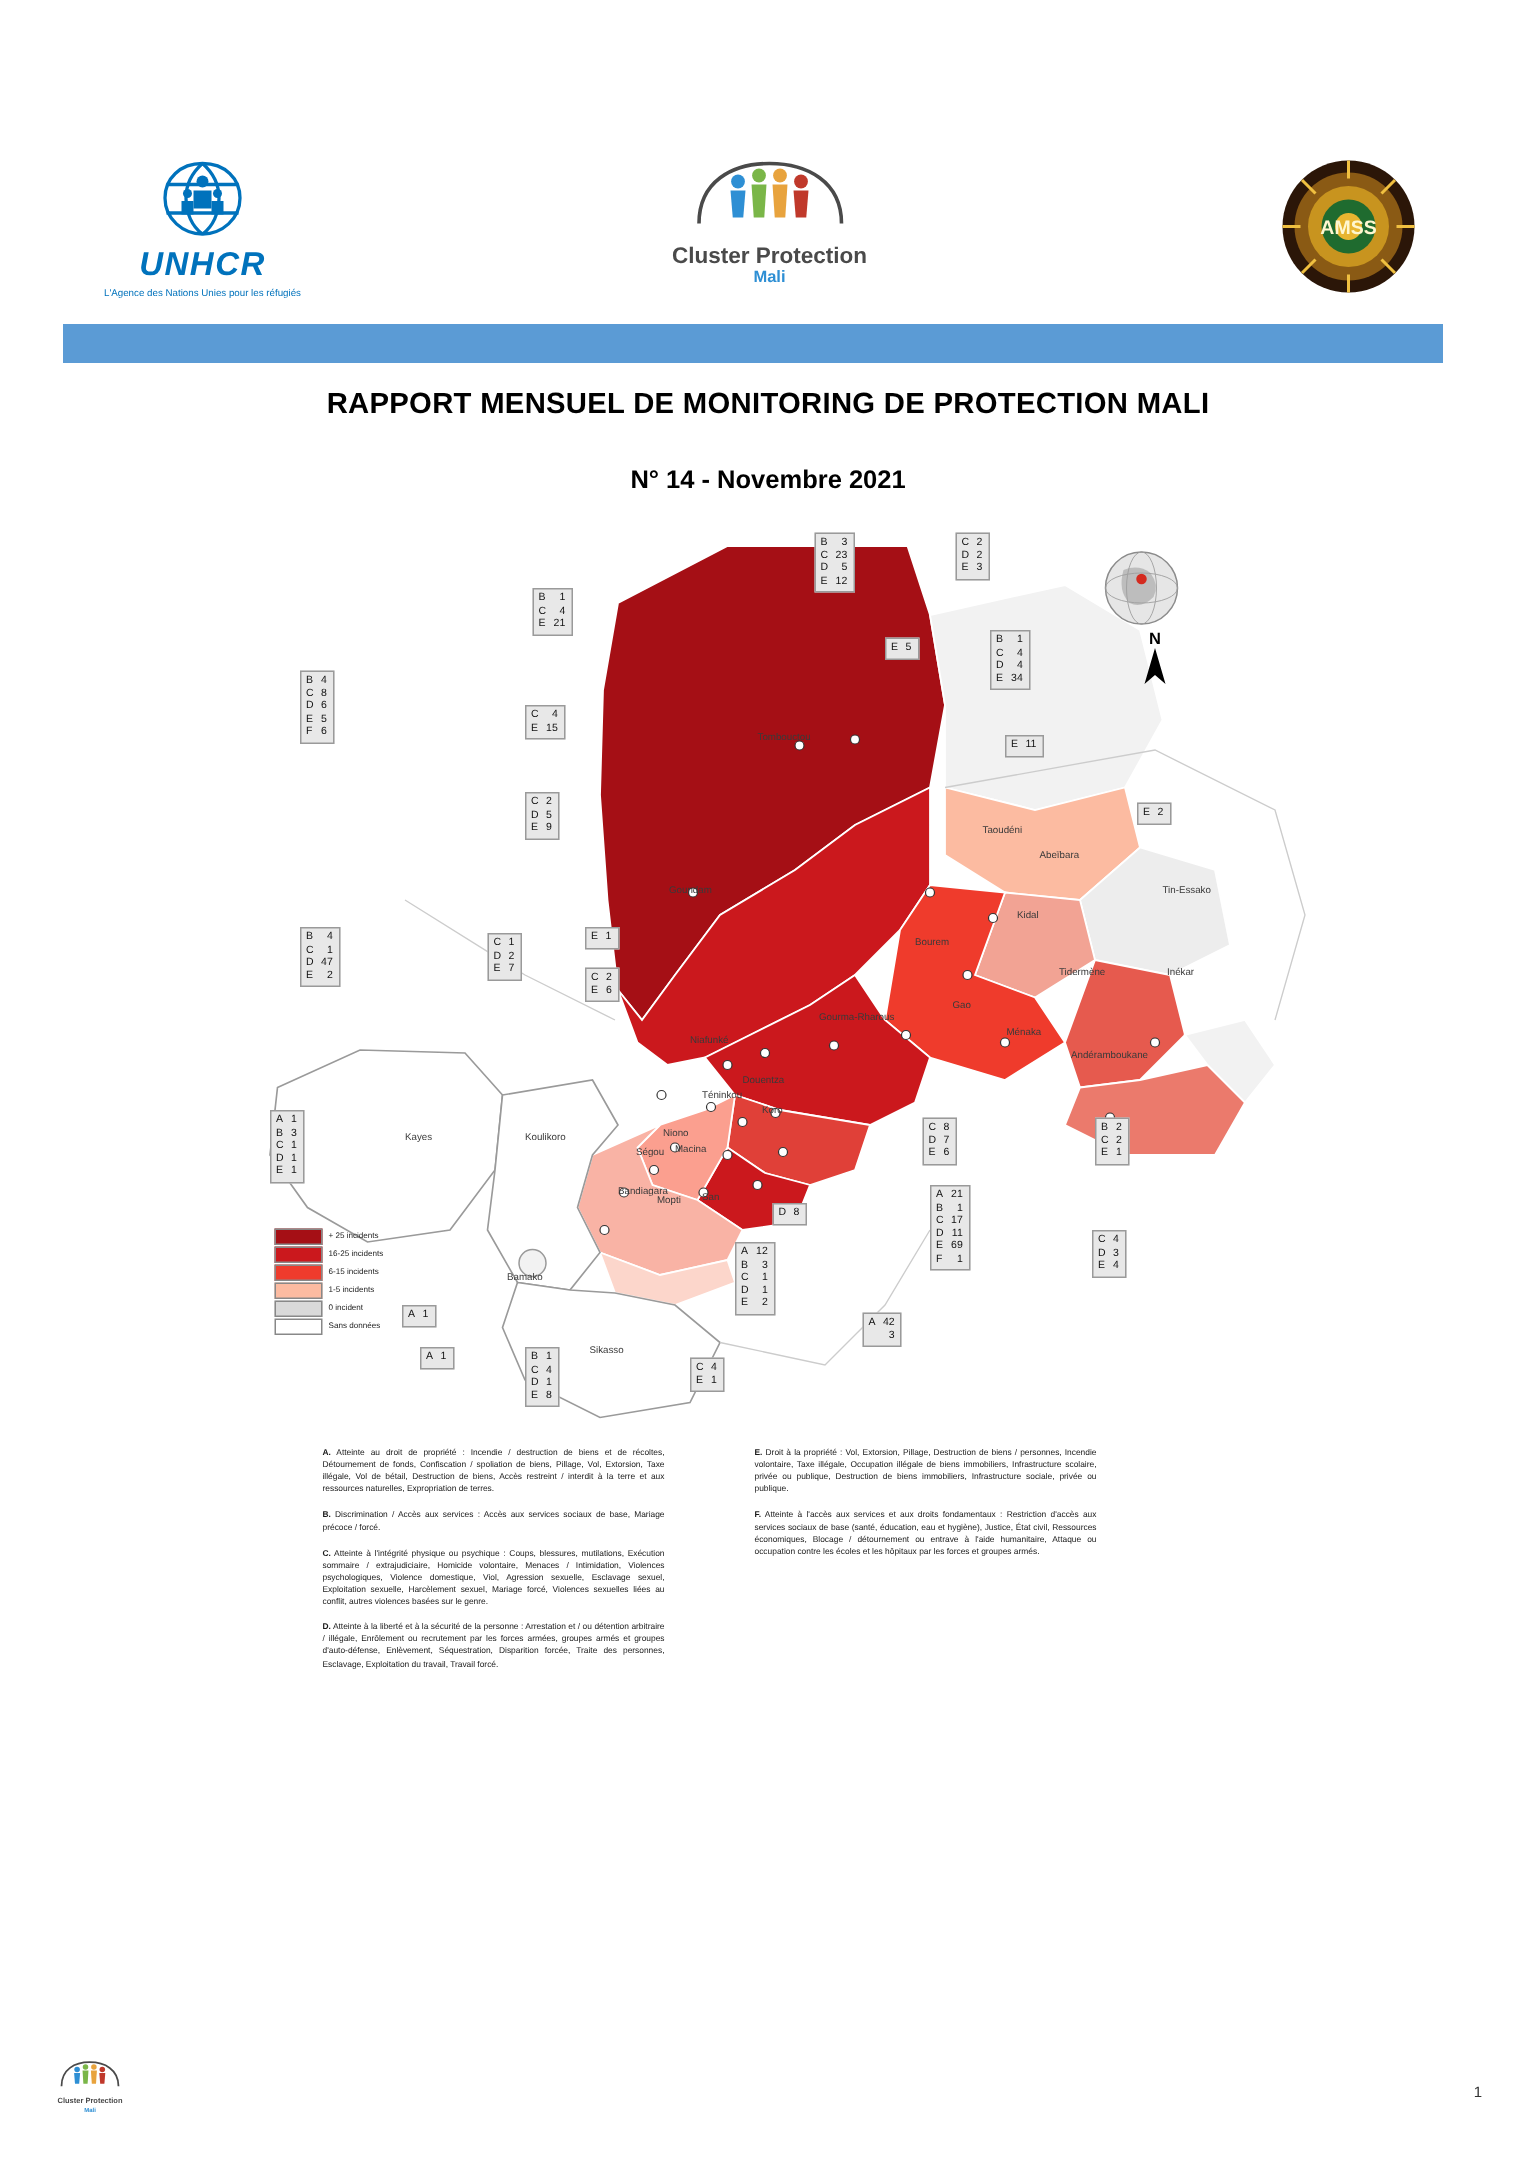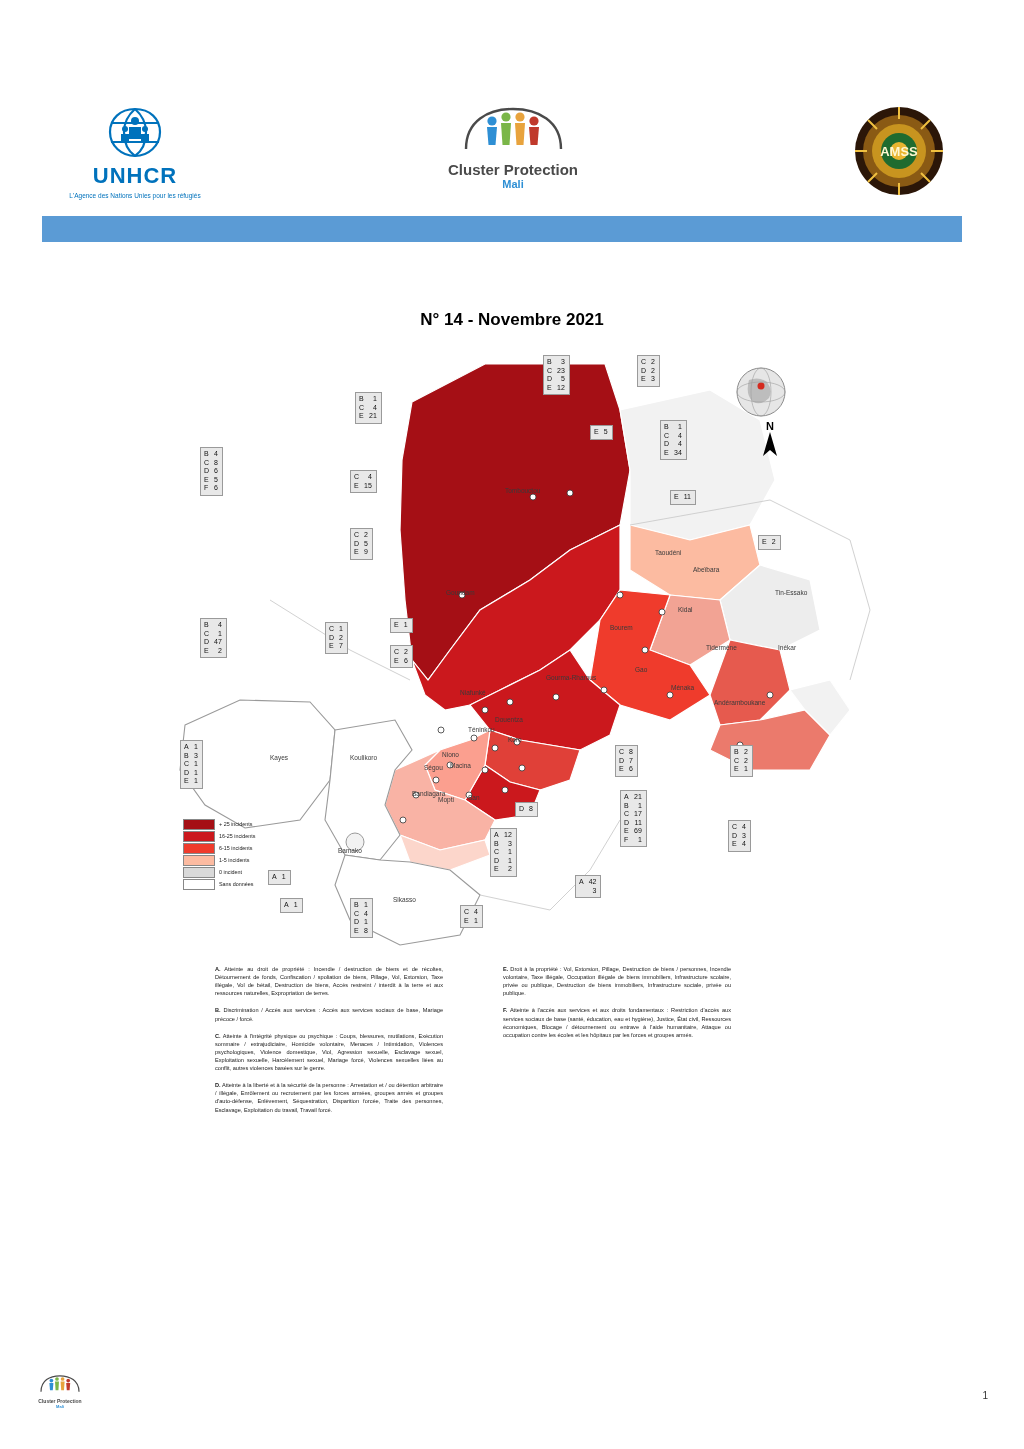--- a/index.html
+++ b/index.html
@@ -10,21 +10,21 @@
     color:#000;
     position:relative;
     overflow:hidden;
   }
   .page{position:absolute;inset:0;}
 
   
   .header{position:absolute;top:95px;left:0;width:1024px;height:110px;}
   .unhcr{position:absolute;left:60px;top:10px;width:150px;text-align:center;}
   .unhcr svg{display:block;margin:0 auto;}
-  .unhcr .u-title{font-size:22px;font-weight:bold;color:#0072bc;letter-spacing:1px;margin-top:2px;}
+  .unhcr .u-title{font-size:22px;font-weight:bold;color:#0072bc;letter-spacing:1px;margin-top:2px;font-style:italic;}
   .unhcr .u-sub{font-size:6.5px;color:#0072bc;line-height:1.35;margin-top:3px;}
 
   .cluster{position:absolute;left:413px;top:6px;width:200px;text-align:center;}
   .cluster .c-title{font-size:15px;font-weight:bold;color:#4a4a4a;margin-top:4px;}
   .cluster .c-sub{font-size:11px;font-weight:bold;color:#2e8fd4;}
 
   .amss{position:absolute;right:70px;top:6px;width:110px;height:100px;}
 
   .bluebar{position:absolute;left:42px;top:216px;width:920px;height:26px;background:#5b9bd5;}
 
@@ -129,20 +129,21 @@
             <path d="M24 19 L33 28 M77 72 L86 81 M24 81 L33 72 M77 28 L86 19"></path>
           </g>
           <text x="55" y="55" font-size="13" font-weight="bold" fill="#fff7d0" text-anchor="middle" font-family="Liberation Sans, sans-serif">AMSS</text>
         </svg>
       </span>
     </div>
   </div>
 
   <div class="bluebar"></div>
 
+  <div class="doc-title">RAPPORT MENSUEL DE MONITORING DE PROTECTION MALI</div>
   <div class="doc-sub">N° 14  - Novembre 2021</div>
 
   <div class="mapwrap">
 
     <svg class="mapsvg" width="730" height="610" viewBox="0 0 730 610">
 
       <path d="M262 52 L335 14 L455 14 L470 60 L480 120 L470 175 L420 200 L380 230 L330 260 L300 300 L278 330 L262 310 L255 250 L250 180 L252 110 Z" fill="#a50f15" stroke="#ffffff" stroke-width="1.2"></path>
 
       <path d="M262 310 L278 330 L300 300 L330 260 L380 230 L420 200 L470 175 L470 240 L450 270 L420 300 L390 320 L350 340 L320 355 L295 360 L275 345 Z" fill="#cb181d" stroke="#ffffff" stroke-width="1.2"></path>
 

